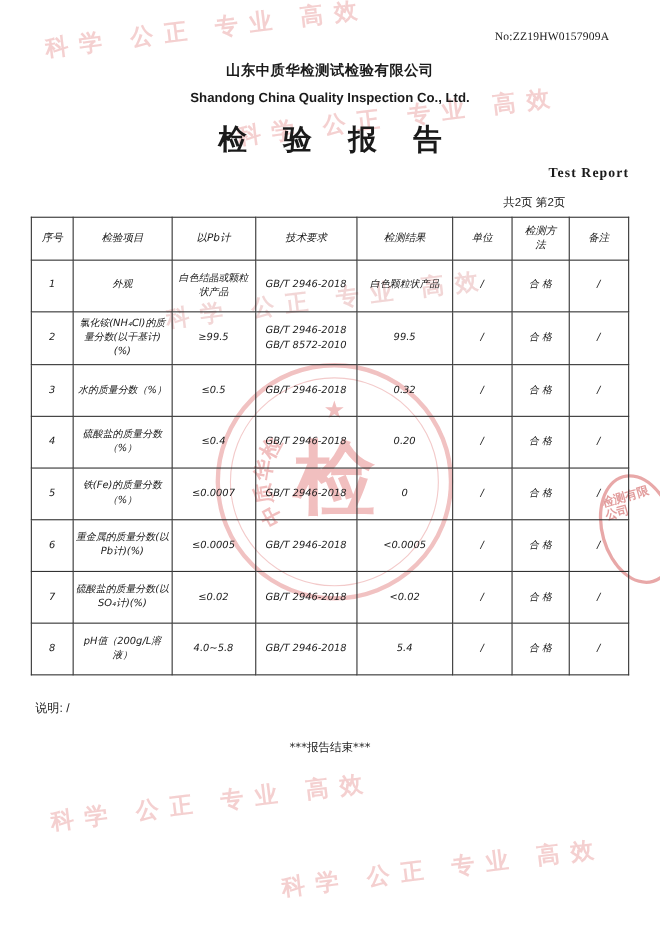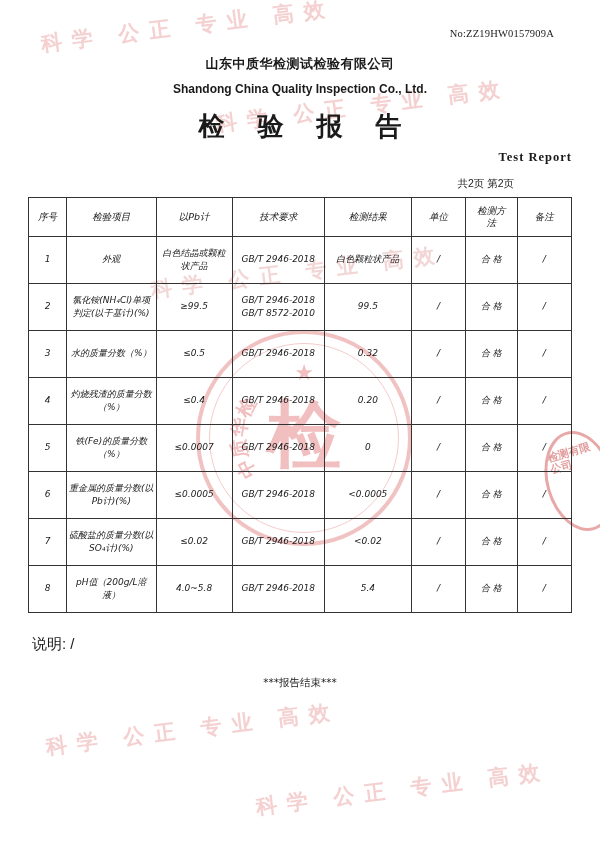--- a/index.html
+++ b/index.html
@@ -205,21 +205,21 @@
   .col-3 { width: 14%; }
   .col-4 { width: 17%; }
   .col-5 { width: 16%; }
   .col-6 { width: 10%; }
   .col-7 { width: 9.5%; }
   .col-8 { width: 10%; }
 
   .note {
     margin-top: 22px;
     margin-left: 4px;
-    font-size: 15px;
+    font-size: 11px;
     font-family: Liberation Sans, sans-serif;
   }
   .end-mark {
     text-align: center;
     font-size: 10.5px;
     margin-top: 22px;
     font-family: "DejaVu Sans", sans-serif;
   }
 </style>
 </head>
@@ -293,41 +293,41 @@
           <td class="">外观</td>
           <td class="mono">白色结晶或颗粒状产品</td>
           <td class="mono">GB/T 2946-2018</td>
           <td class="mono">白色颗粒状产品</td>
           <td class="mono">/</td>
           <td class="">合 格</td>
           <td class="mono">/</td>
         </tr>
         <tr>
           <td class="num">2</td>
-          <td class="">氯化铵(NH₄Cl)单项判定(以干基计)(%)</td>
+          <td class="">氯化铵(NH₄Cl)的质量分数(以干基计)(%)</td>
           <td class="mono">≥99.5</td>
           <td class="mono">GB/T 2946-2018<br>GB/T 8572-2010</td>
           <td class="mono">99.5</td>
           <td class="mono">/</td>
           <td class="">合 格</td>
           <td class="mono">/</td>
         </tr>
         <tr>
           <td class="num">3</td>
           <td class="">水的质量分数（%）</td>
           <td class="mono">≤0.5</td>
           <td class="mono">GB/T 2946-2018</td>
           <td class="mono">0.32</td>
           <td class="mono">/</td>
           <td class="">合 格</td>
           <td class="mono">/</td>
         </tr>
         <tr>
           <td class="num">4</td>
-          <td class="">灼烧残渣的质量分数（%）</td>
+          <td class="">硫酸盐的质量分数（%）</td>
           <td class="mono">≤0.4</td>
           <td class="mono">GB/T 2946-2018</td>
           <td class="mono">0.20</td>
           <td class="mono">/</td>
           <td class="">合 格</td>
           <td class="mono">/</td>
         </tr>
         <tr>
           <td class="num">5</td>
           <td class="">铁(Fe)的质量分数（%）</td>

